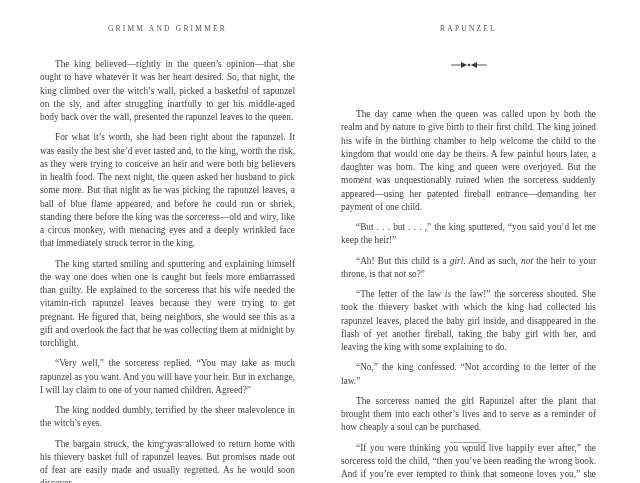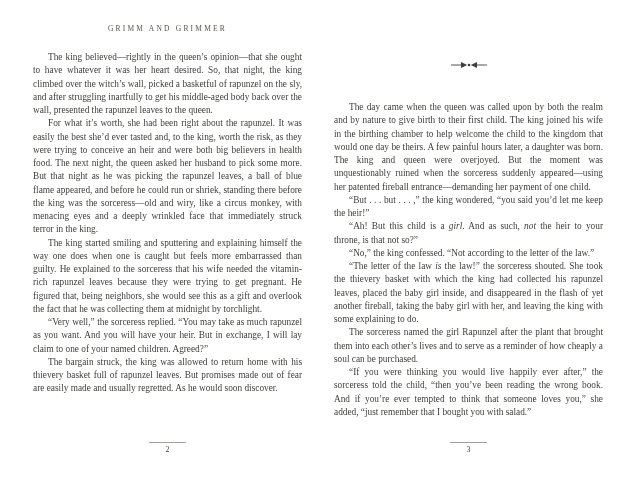--- a/index.html
+++ b/index.html
@@ -29,21 +29,21 @@
 
   .body-text {
     position: absolute;
     left: 0; right: 0;
     text-align: justify;
     font-size: 9.3px;
     line-height: 13.25px;
   }
   .body-text--left  { top: 51px; }
   .body-text--right { top: 101px; }
-  .body-text p { margin: 0; text-indent: 15px; }
+  .body-text p { margin: 7px; text-indent: 15px; }
   .body-text em { font-style: italic; }
 
   .ornament-wrap {
     position: absolute;
     top: 61px; left: 0; right: 0;
     text-align: center;
     line-height: 0;
   }
 
   .folio {
@@ -69,47 +69,49 @@
 <div class="spread">
 
   <div class="page page--left">
     <div class="running-head">GRIMM AND GRIMMER</div>
 
     <div class="body-text body-text--left">
         <p>The king believed—rightly in the queen’s opinion—that she ought to have whatever it was her heart desired. So, that night, the king climbed over the witch’s wall, picked a basketful of rapunzel on the sly, and after struggling inartfully to get his middle-aged body back over the wall, presented the rapunzel leaves to the queen.</p>
         <p>For what it’s worth, she had been right about the rapunzel. It was easily the best she’d ever tasted and, to the king, worth the risk, as they were trying to conceive an heir and were both big believers in health food. The next night, the queen asked her husband to pick some more. But that night as he was picking the rapunzel leaves, a ball of blue flame appeared, and before he could run or shriek, standing there before the king was the sorceress—old and wiry, like a circus monkey, with menacing eyes and a deeply wrinkled face that immediately struck terror in the king.</p>
         <p>The king started smiling and sputtering and explaining himself the way one does when one is caught but feels more embarrassed than guilty. He explained to the sorceress that his wife needed the vitamin-rich rapunzel leaves because they were trying to get pregnant. He figured that, being neighbors, she would see this as a gift and overlook the fact that he was collecting them at midnight by torchlight.</p>
         <p>“Very well,” the sorceress replied. “You may take as much rapunzel as you want. And you will have your heir. But in exchange, I will lay claim to one of your named children. Agreed?”</p>
+        <p>The king nodded dumbly, terrified by the sheer malevolence in the witch’s eyes.</p>
         <p>The bargain struck, the king was allowed to return home with his thievery basket full of rapunzel leaves. But promises made out of fear are easily made and usually regretted. As he would soon discover.</p>
       </div>
 
     <div class="folio">
       <div class="folio-rule"></div>
       <span class="folio-num">2</span>
     </div>
   </div>
 
   <div class="page page--right">
+    <div class="running-head">RAPUNZEL</div>
 
     <div class="ornament-wrap">
       <svg width="36" height="8" viewBox="0 0 36 8">
         <line x1="0" y1="4" x2="11" y2="4" stroke="#3f3e3c" stroke-width="0.9"></line>
         <polygon points="10,1.1 16.2,4 10,6.9" fill="#3f3e3c"></polygon>
         <circle cx="18" cy="4" r="1.3" fill="#3f3e3c"></circle>
         <polygon points="26,1.1 19.8,4 26,6.9" fill="#3f3e3c"></polygon>
         <line x1="25" y1="4" x2="36" y2="4" stroke="#3f3e3c" stroke-width="0.9"></line>
       </svg>
     </div>
 
     <div class="body-text body-text--right">
         <p>The day came when the queen was called upon by both the realm and by nature to give birth to their first child. The king joined his wife in the birthing chamber to help welcome the child to the kingdom that would one day be theirs. A few painful hours later, a daughter was born. The king and queen were overjoyed. But the moment was unquestionably ruined when the sorceress suddenly appeared—using her patented fireball entrance—demanding her payment of one child.</p>
-        <p>“But . . . but . . . ,” the king wondered, “you said you’d let me keep the heir!”</p>
+        <p>“But . . . but . . . ,” the king sputtered, “you said you’d let me keep the heir!”</p>
         <p>“Ah! But this child is a <em>girl</em>. And as such, <em>not</em> the heir to your throne, is that not so?”</p>
+        <p>“The letter of the law <em>is</em> the law!” the sorceress shouted. She took the thievery basket with which the king had collected his rapunzel leaves, placed the baby girl inside, and disappeared in the flash of yet another fireball, taking the baby girl with her, and leaving the king with some explaining to do.</p>
         <p>“No,” the king confessed. “Not according to the letter of the law.”</p>
-        <p>“The letter of the law <em>is</em> the law!” the sorceress shouted. She took the thievery basket with which the king had collected his rapunzel leaves, placed the baby girl inside, and disappeared in the flash of yet another fireball, taking the baby girl with her, and leaving the king with some explaining to do.</p>
         <p>The sorceress named the girl Rapunzel after the plant that brought them into each other’s lives and to serve as a reminder of how cheaply a soul can be purchased.</p>
         <p>“If you were thinking you would live happily ever after,” the sorceress told the child, “then you’ve been reading the wrong book. And if you’re ever tempted to think that someone loves you,” she added, “just remember that I bought you with salad.”</p>
       </div>
 
     <div class="folio">
       <div class="folio-rule"></div>
       <span class="folio-num">3</span>
     </div>
   </div>
 

